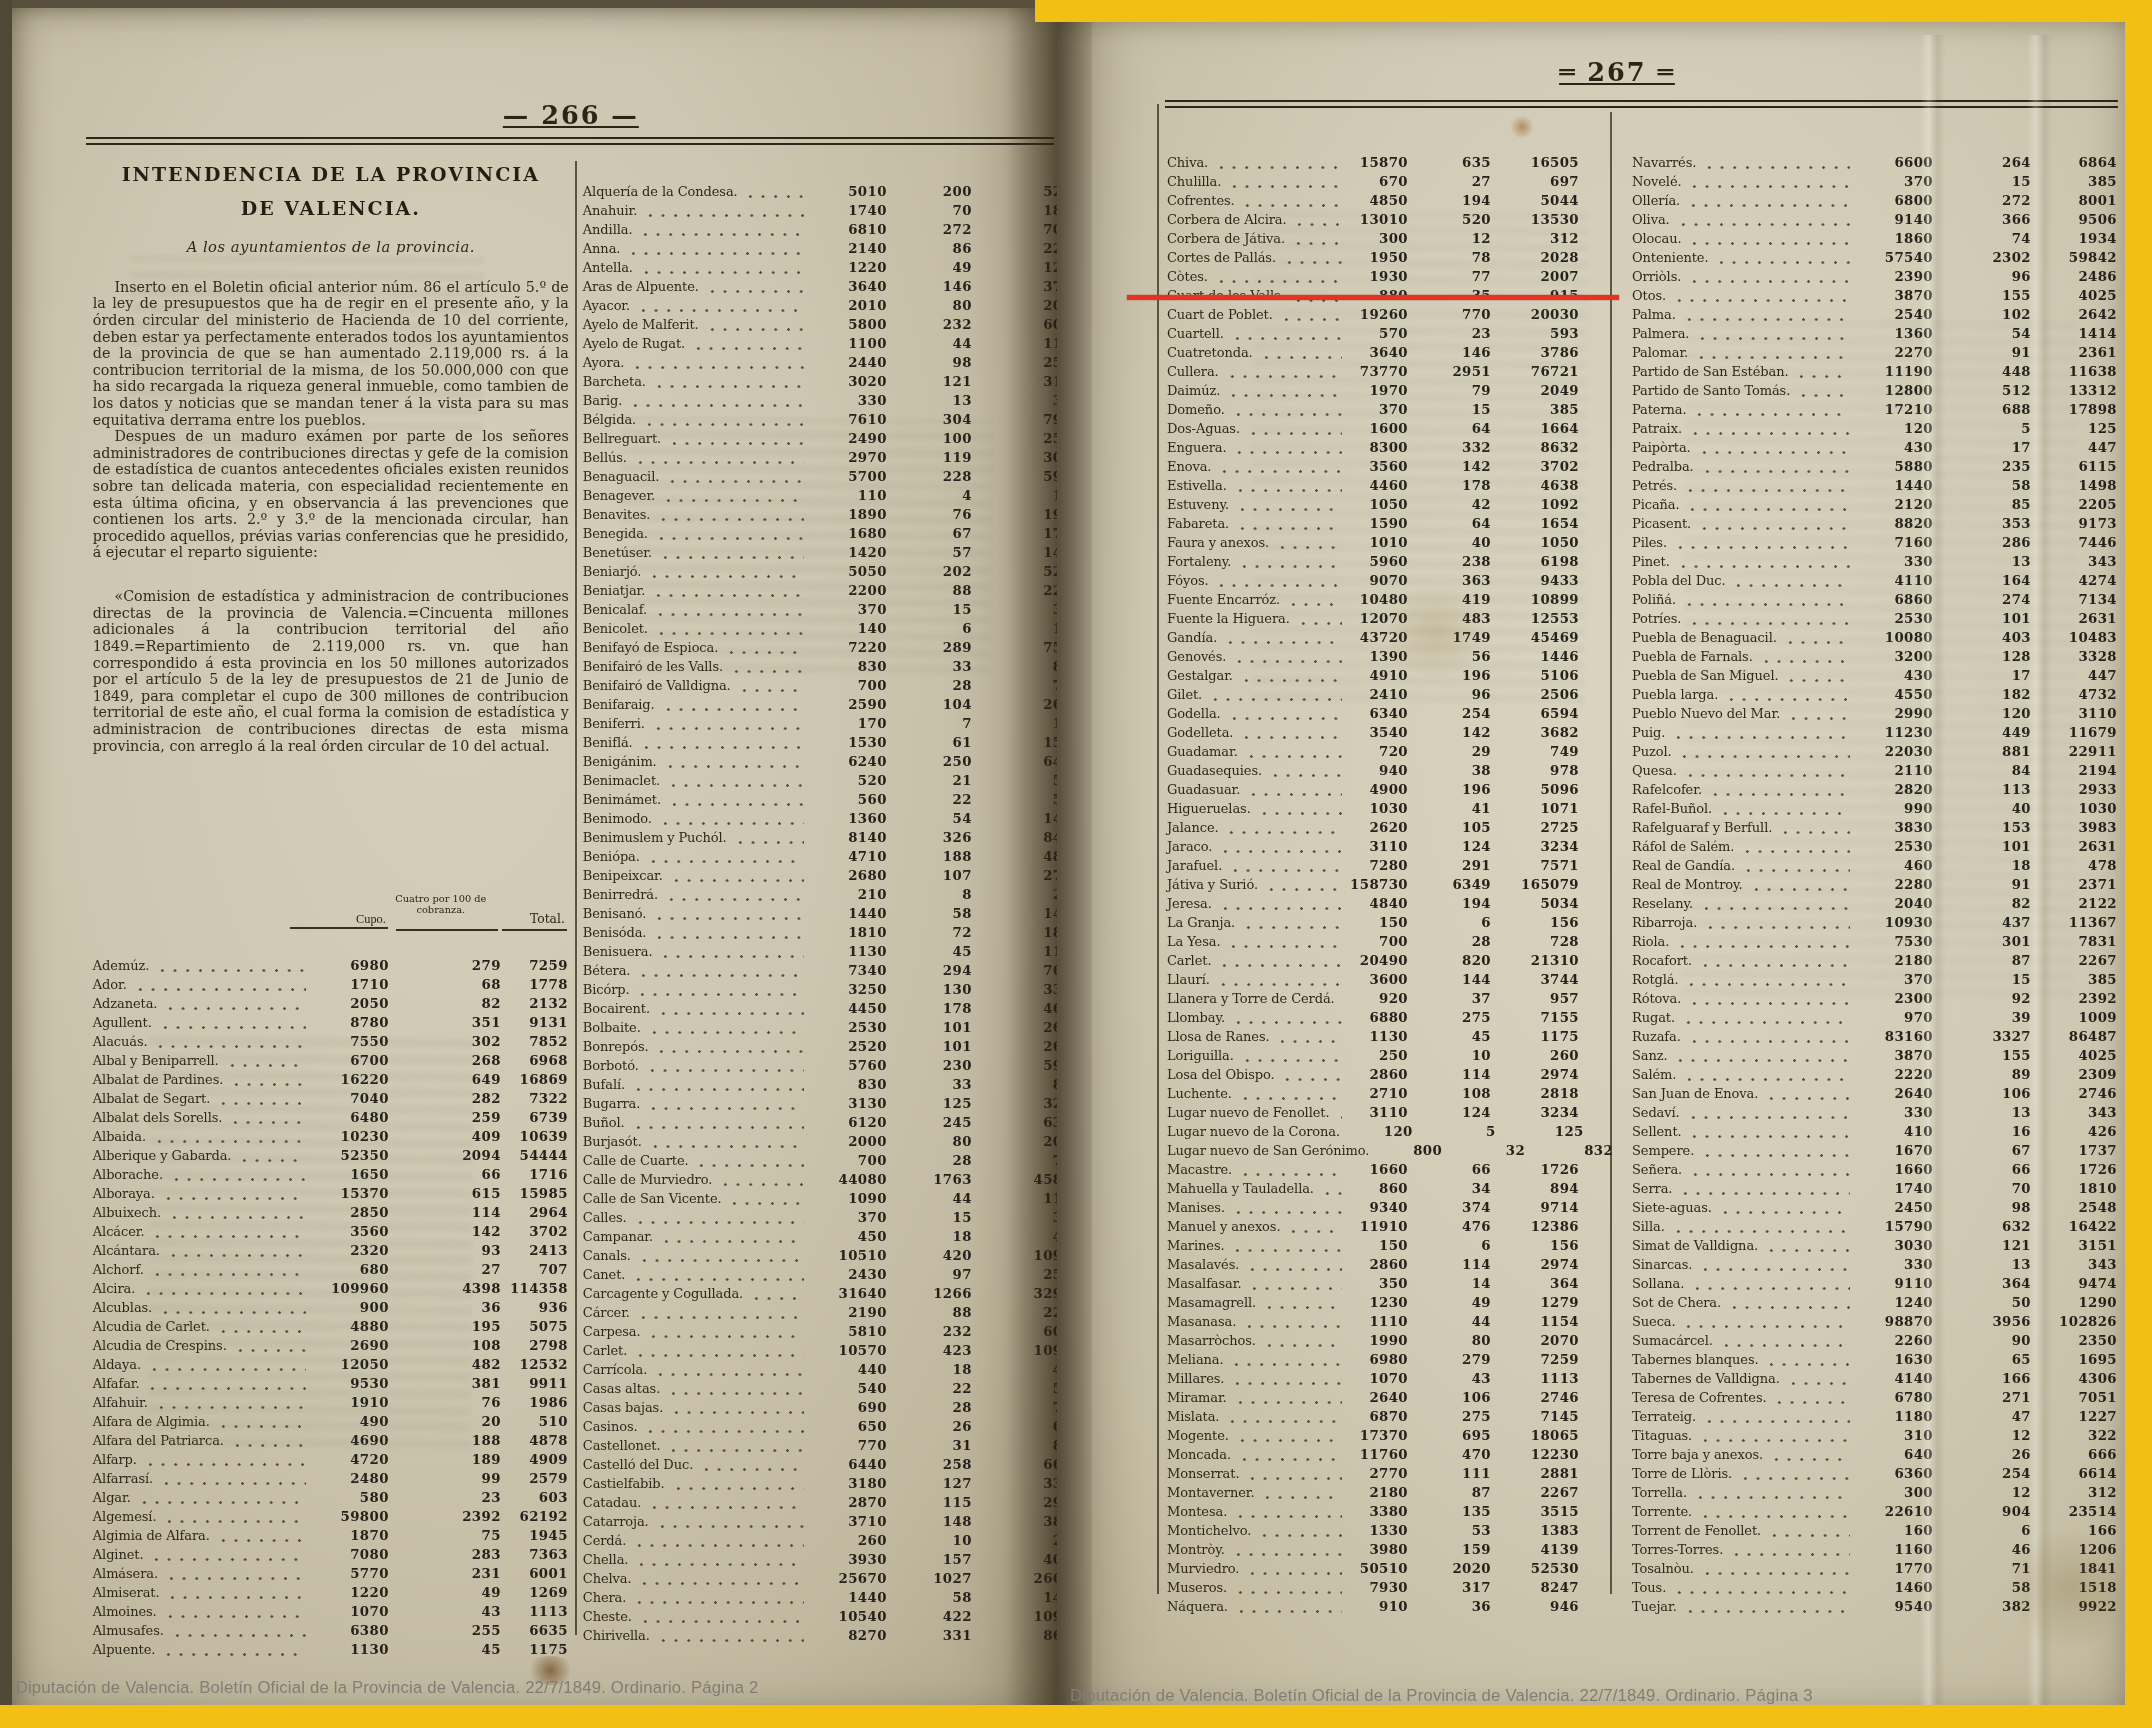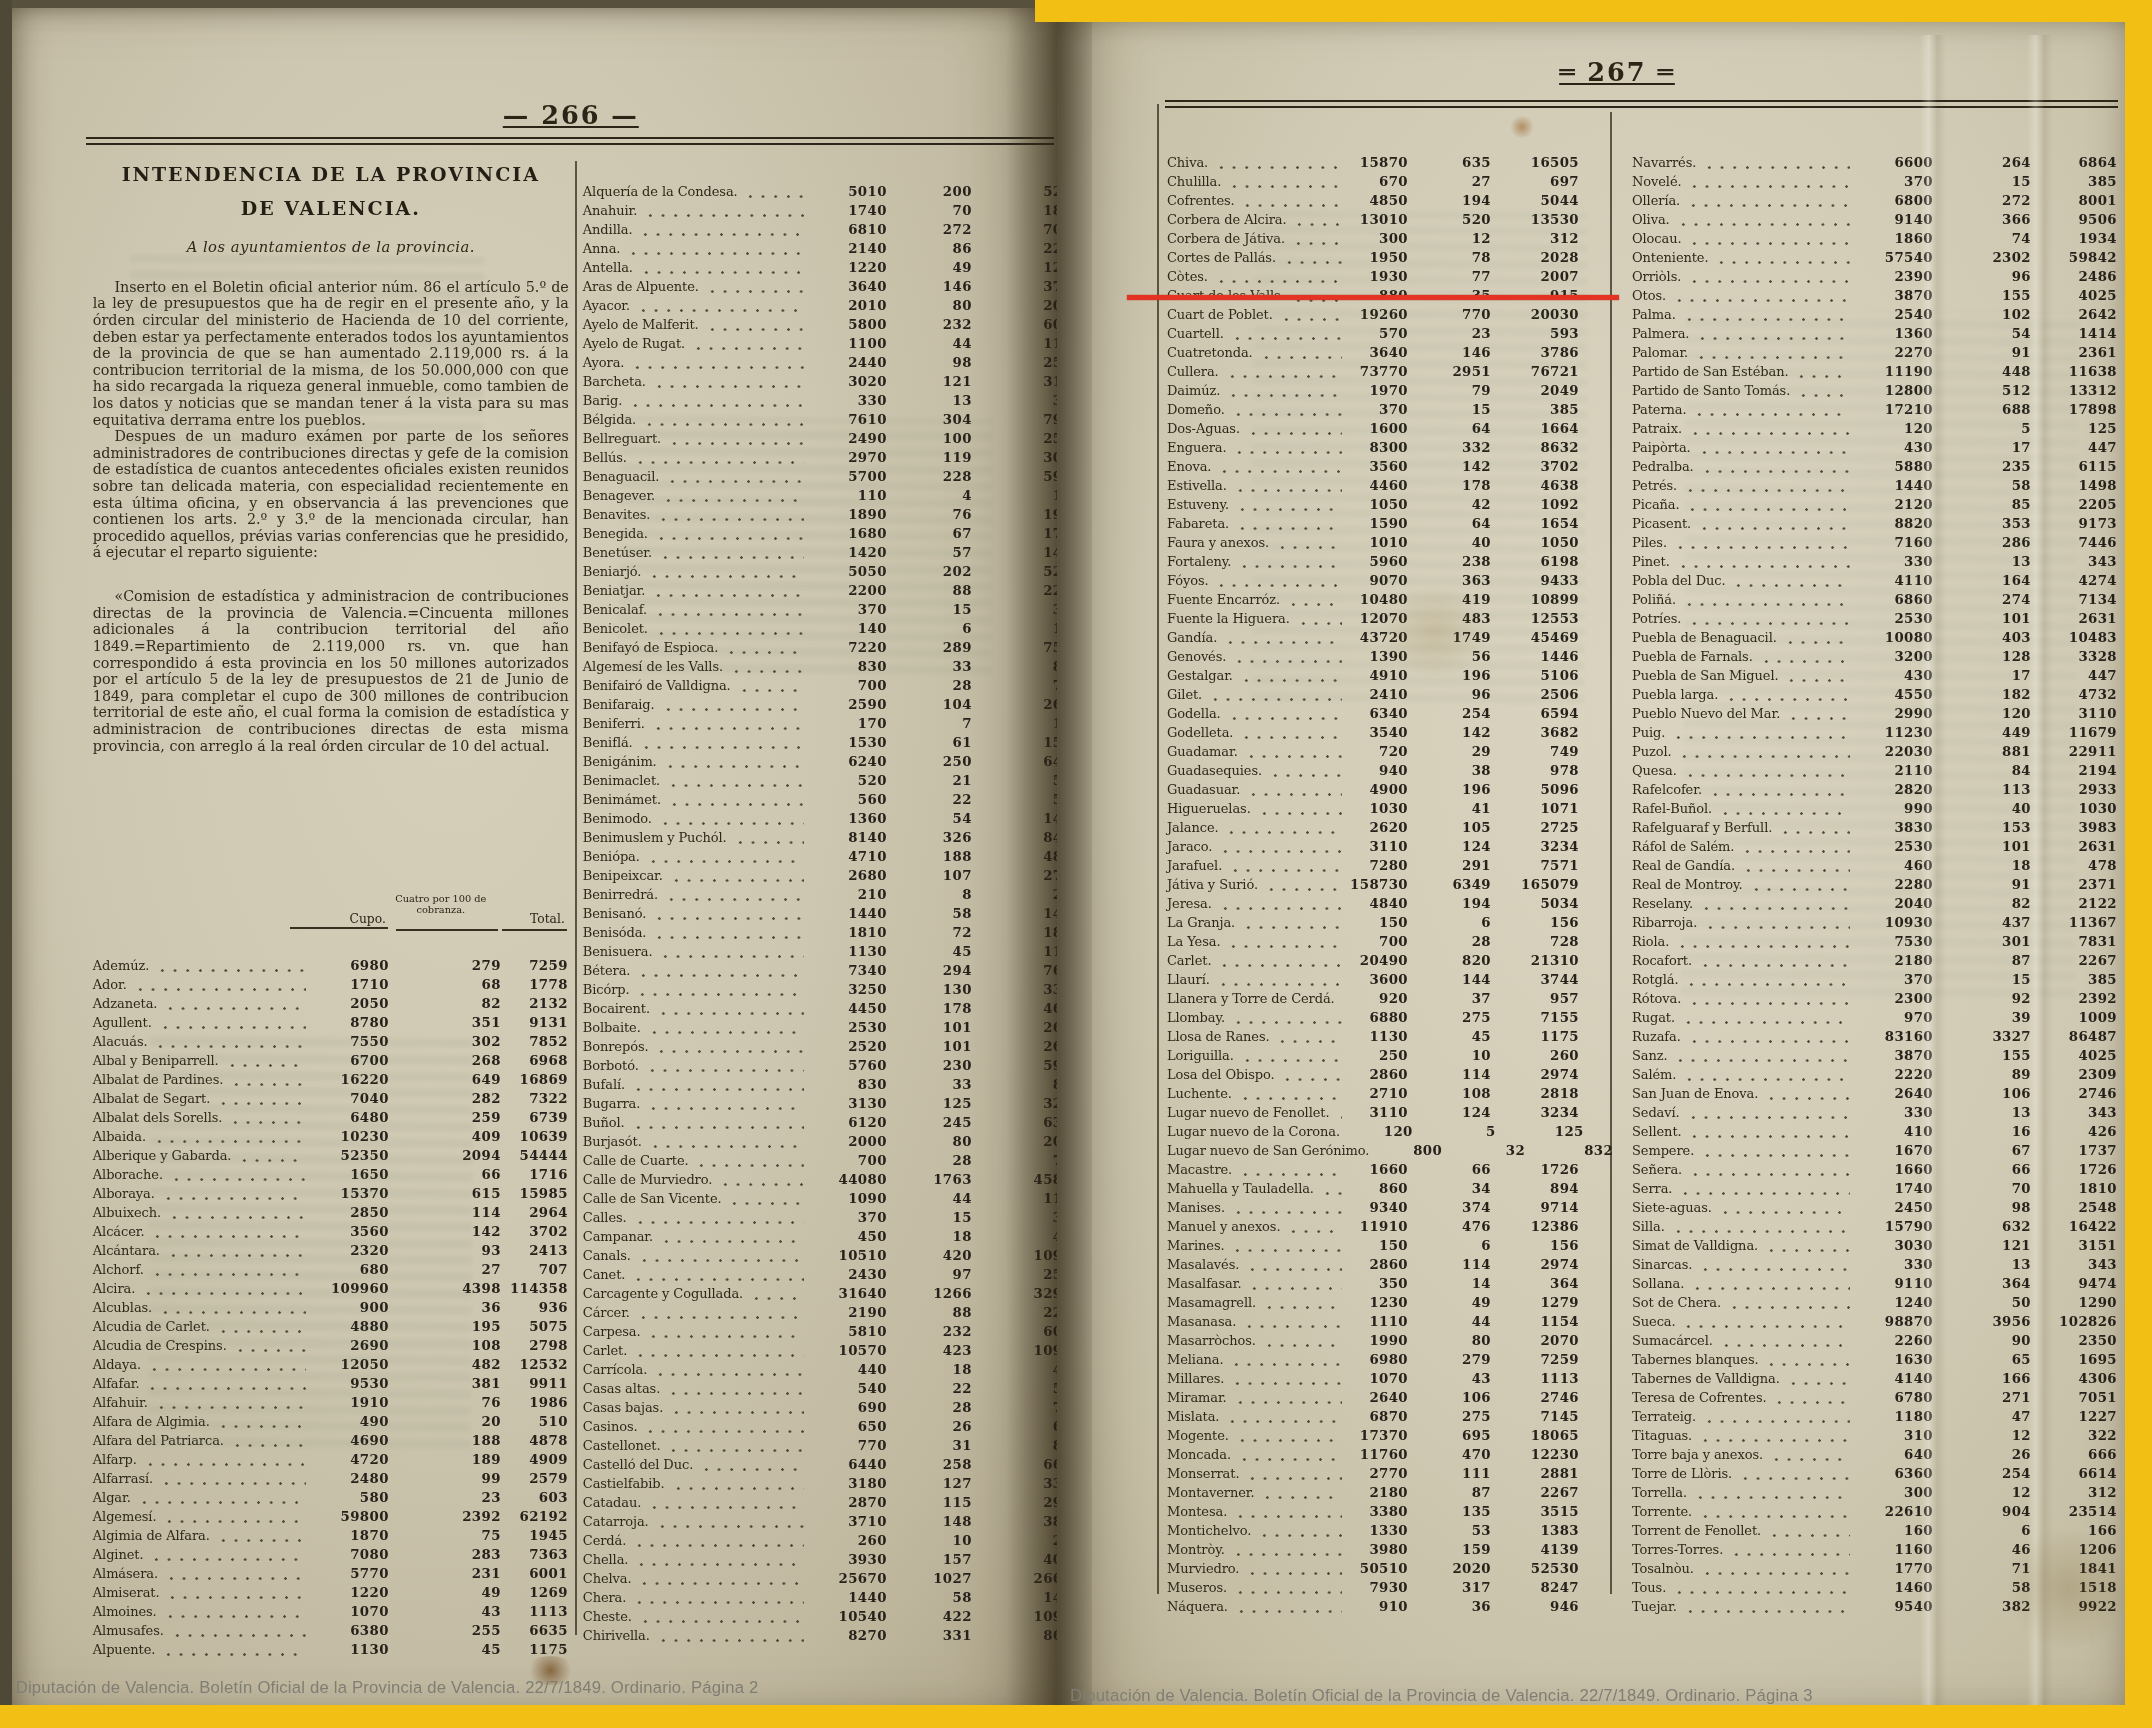--- a/index.html
+++ b/index.html
@@ -22,21 +22,21 @@
   
   .pn{position:absolute;font-weight:bold;color:#2b2518;font-size:25.5px;letter-spacing:2px;text-align:center;text-decoration:underline;}
   .drule{position:absolute;border-top:2.9px solid #2c2719;border-bottom:2px solid #2c2719;height:3.9px;}
   .vrule{position:absolute;width:2px;background:rgba(52,45,30,.75);}
   .title-line{font-weight:bold;text-align:center;color:#241f14;font-size:19px;letter-spacing:2px;}
   .subtitle{font-style:italic;text-align:center;color:#2e2819;font-size:14.7px;margin-top:19.6px;letter-spacing:0.5px;}
   .para{font-size:14.3px;line-height:16.6px;text-align:justify;text-indent:21.6px;color:#332c1f;}
   .intro{position:absolute;left:81px;top:157px;width:476px;}
   
   .th{position:absolute;color:#2b2518;}
-  .th-cupo{left:280px;top:906px;width:94px;text-align:right;font-size:12.3px;}
+  .th-cupo{left:280px;top:906px;width:94px;text-align:right;font-size:12.3px;font-family:Liberation Serif, serif;}
   .th-cob{left:374px;top:888px;width:110px;text-align:center;font-size:9.8px;line-height:10.8px;}
   .th-total{left:486px;top:906px;width:67px;text-align:right;font-size:12.3px;}
   .th-rule{position:absolute;height:0;border-bottom:2px solid #35301f;}
   
   .tbl{position:absolute;margin-top:27px;}
   .row{display:flex;align-items:baseline;position:relative;}
   .nm{white-space:nowrap;font-size:13px;letter-spacing:-0.1px;color:#2e2819;}
   .ld{flex:1 1 auto;min-width:0;align-self:stretch;margin:0 4.9px 0 6.9px;
       background:radial-gradient(circle at 50% 66%, rgba(52,45,30,.8) 1.1px, rgba(52,45,30,0) 1.5px);
       background-size:12.7px 100%;background-repeat:repeat-x;}
@@ -520,21 +520,21 @@
           <span class="num tt">146</span>
         </div>
         <div class="row">
           <span class="nm">Benifayó de Espioca.</span>
           <span class="ld"></span>
           <span class="num cu">7220</span>
           <span class="num cb">289</span>
           <span class="num tt">7509</span>
         </div>
         <div class="row">
-          <span class="nm">Algemesí de les Valls.</span>
+          <span class="nm">Benifairó de les Valls.</span>
           <span class="ld"></span>
           <span class="num cu">830</span>
           <span class="num cb">33</span>
           <span class="num tt">863</span>
         </div>
         <div class="row">
           <span class="nm">Benifairó de Valldigna.</span>
           <span class="ld"></span>
           <span class="num cu">700</span>
           <span class="num cb">28</span>

